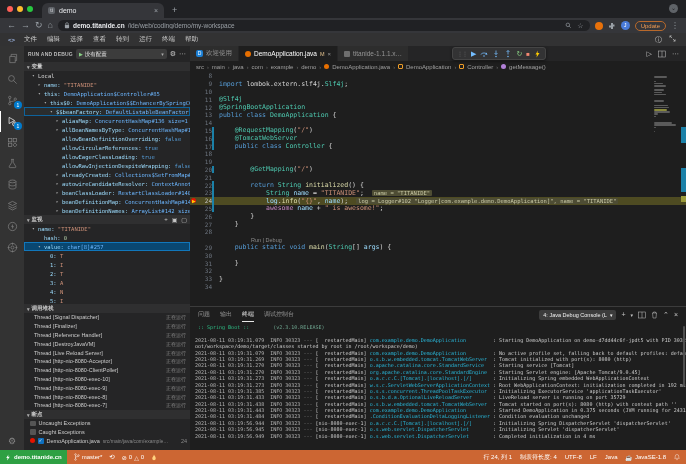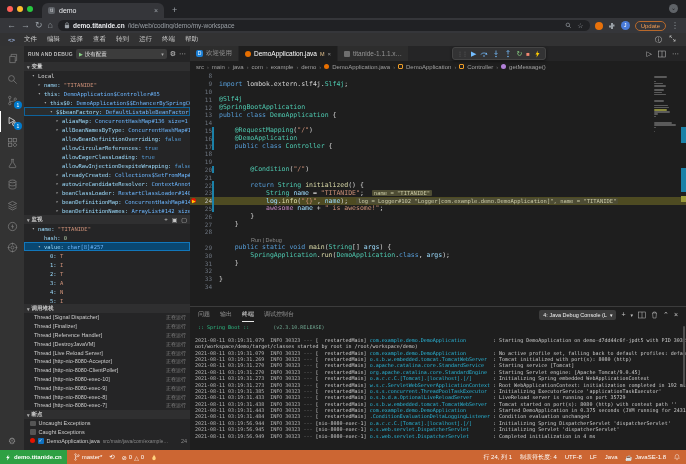--- a/index.html
+++ b/index.html
@@ -591,21 +591,21 @@
           <div class="cline">
             <span class="cgut"></span>
             <span class="cnum">15</span>
             <span class="cchg on"></span>
             <span class="ctxt"><span class="tk-pl">    </span><span class="tk-ann">@RequestMapping</span><span class="tk-pl">(</span><span class="tk-str">"/"</span><span class="tk-pl">)</span></span>
           </div>
           <div class="cline">
             <span class="cgut"></span>
             <span class="cnum">16</span>
             <span class="cchg on"></span>
-            <span class="ctxt"><span class="tk-pl">    </span><span class="tk-ann">@DemoApplication</span></span>
+            <span class="ctxt"><span class="tk-pl">    </span><span class="tk-ann">@TomcatWebServer</span></span>
           </div>
           <div class="cline">
             <span class="cgut"></span>
             <span class="cnum">17</span>
             <span class="cchg on"></span>
             <span class="ctxt"><span class="tk-pl">    </span><span class="tk-kw">public class </span><span class="tk-type">Controller</span><span class="tk-pl"> {</span></span>
           </div>
           <div class="cline">
             <span class="cgut"></span>
             <span class="cnum">18</span>
@@ -615,21 +615,21 @@
           <div class="cline">
             <span class="cgut"></span>
             <span class="cnum">19</span>
             <span class="cchg"></span>
             <span class="ctxt"></span>
           </div>
           <div class="cline">
             <span class="cgut"></span>
             <span class="cnum">20</span>
             <span class="cchg on"></span>
-            <span class="ctxt"><span class="tk-pl">        </span><span class="tk-ann">@Condition</span><span class="tk-pl">(</span><span class="tk-str">"/"</span><span class="tk-pl">)</span></span>
+            <span class="ctxt"><span class="tk-pl">        </span><span class="tk-ann">@GetMapping</span><span class="tk-pl">(</span><span class="tk-str">"/"</span><span class="tk-pl">)</span></span>
           </div>
           <div class="cline">
             <span class="cgut"></span>
             <span class="cnum">21</span>
             <span class="cchg"></span>
             <span class="ctxt"></span>
           </div>
           <div class="cline">
             <span class="cgut"></span>
             <span class="cnum">22</span>
@@ -686,21 +686,20 @@
           <div class="cline">
             <span class="cgut"></span>
             <span class="cnum">29</span>
             <span class="cchg"></span>
             <span class="ctxt"><span class="tk-pl">    </span><span class="tk-kw">public static void </span><span class="tk-fn">main</span><span class="tk-pl">(</span><span class="tk-type">String</span><span class="tk-pl">[] </span><span class="tk-var">args</span><span class="tk-pl">) {</span></span>
           </div>
           <div class="cline">
             <span class="cgut"></span>
             <span class="cnum">30</span>
             <span class="cchg"></span>
-            <span class="ctxt"><span class="tk-pl">        </span><span class="tk-type">SpringApplication</span><span class="tk-pl">.</span><span class="tk-fn">run</span><span class="tk-pl">(</span><span class="tk-type">DemoApplication</span><span class="tk-pl">.</span><span class="tk-kw">class</span><span class="tk-pl">, </span><span class="tk-var">args</span><span class="tk-pl">);</span></span>
           </div>
           <div class="cline">
             <span class="cgut"></span>
             <span class="cnum">31</span>
             <span class="cchg"></span>
             <span class="ctxt"><span class="tk-pl">    }</span></span>
           </div>
           <div class="cline">
             <span class="cgut"></span>
             <span class="cnum">32</span>

